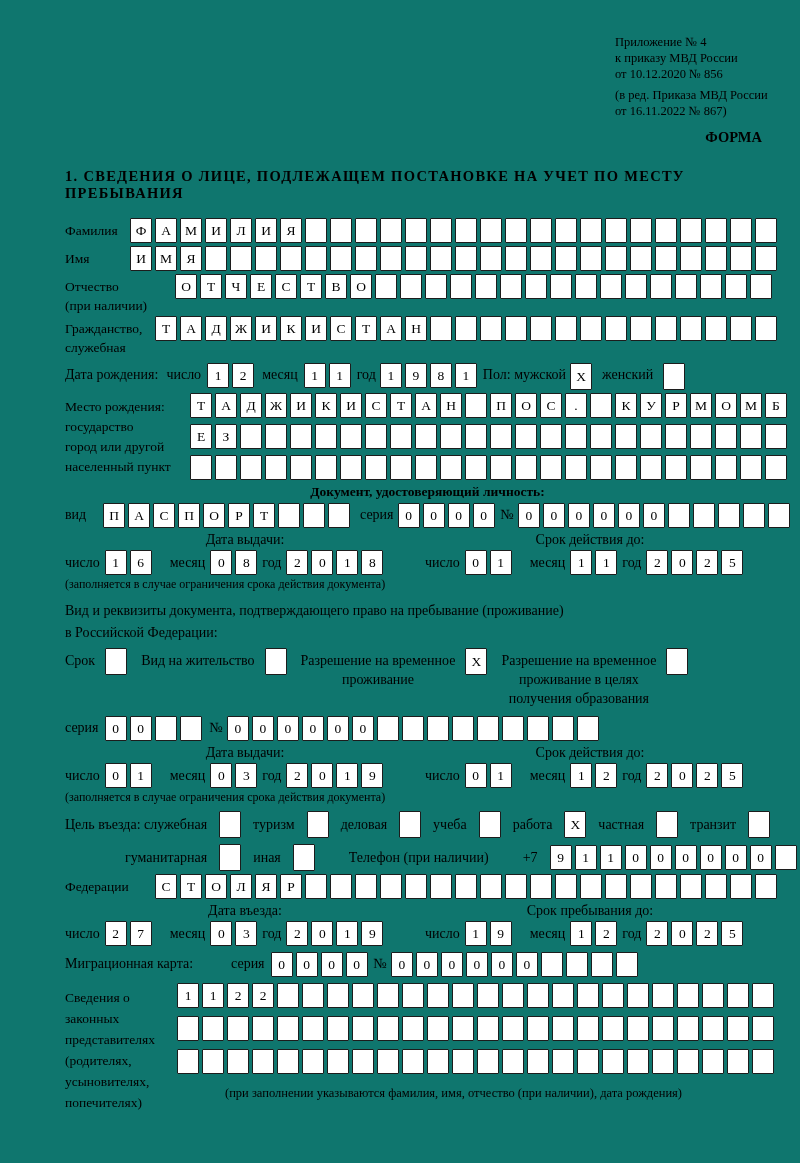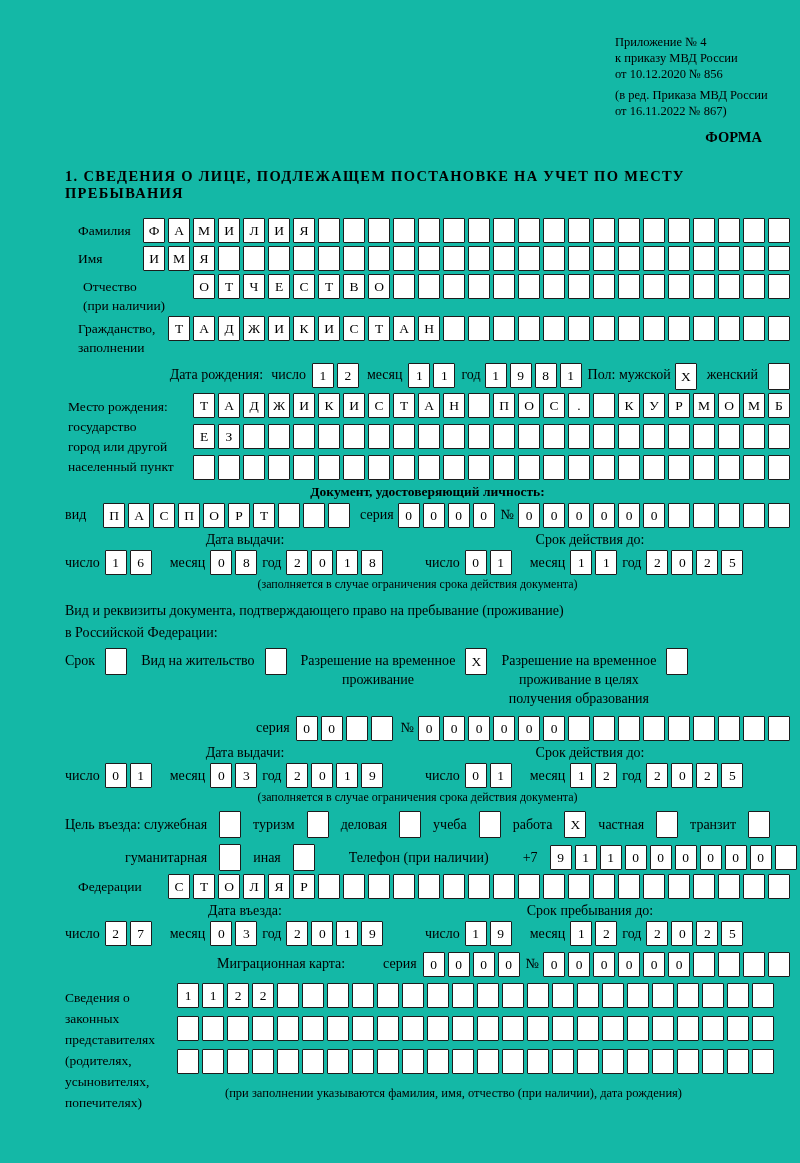--- a/index.html
+++ b/index.html
@@ -1,29 +1,29 @@
 <!DOCTYPE html>
 <html><head>
 <meta charset="utf-8">
 <style>
   * { box-sizing: border-box; }
   html,body { margin:0; padding:0; background:#ffffff; }
   .page {
-    width:800px; height:1163px; background:#14b8a6; color:#000;
+    width:800px; height:1163px; background:#0f766e; color:#000;
     font-family:"Liberation Serif", serif;
     position:relative; padding:34px 10px 10px 65px; overflow:hidden;
   }
   .annex { margin-left:550px; font-size:12.5px; line-height:16px; width:200px; }
   .annex .note { margin-top:5px; }
   .forma { text-align:right; padding-right:28px; font-weight:bold; font-size:14.5px; margin-top:10px; }
   .title { text-align:center; font-weight:bold; font-size:15.5px; line-height:22px; margin-top:10px; letter-spacing:0.2px; }
   .title .blank { display:inline-block; width:55px; border-bottom:2.2px solid #444; height:13px; margin-left:8px; }
   .section-heading { font-weight:bold; font-size:14.5px; margin-top:22px; letter-spacing:1.3px; }
 
-  .row { display:flex; align-items:flex-start; margin-top:4px;justify-content:flex-end; }
+  .row { display:flex; align-items:flex-start; margin-top:4px; }
   .lbl { font-size:13.5px; line-height:18.5px; padding-top:4px; flex-shrink:0; }
   .cells { display:flex; gap:3px; flex-wrap:nowrap; }
   .cell {
     width:22px; height:25px; border:1.6px solid #1c1c1c; border-radius:1px;
     display:flex; align-items:center; justify-content:center;
     font-size:13.5px; flex-shrink:0; background:#fff;
   }
   .cb { height:27px; }
   .inline-lbl { font-size:14px; padding-top:4px; white-space:nowrap; }
   .gap4 { width:4px; flex-shrink:0; } .gap6 { width:6px; flex-shrink:0; }
@@ -38,21 +38,21 @@
   .stack { display:flex; flex-direction:column; gap:6px; }
   .doc-heading { text-align:center; font-weight:bold; font-size:13.5px; margin-top:4px; }
 
   .dates { display:flex; margin-top:4px; }
   .dates-col { }
   .dates-col.left { width:360px; flex-shrink:0; }
   .dates-col.right { width:330px; flex-shrink:0; }
   .dates-head { font-size:14px; text-align:center; }
   .date-line { display:flex; align-items:center; gap:5px; margin-top:2px; }
   .date-line .inline-lbl { padding-top:0; }
-  .fineline { text-align:center; padding-right:20px; font-size:12px; margin-top:2px; }
+  .fineline { text-align:left; padding-right:20px; font-size:12px; margin-top:2px; }
 
   .plain { font-size:14px; line-height:22px; margin-top:8px; }
 
   .permit-row { display:flex; align-items:flex-start; margin-top:4px; gap:14px; }
   .opt { display:flex; align-items:flex-start; gap:10px; }
   .opt .txt { font-size:14px; text-align:center; line-height:19px; padding-top:3px; }
   .opt.single .txt { text-align:left; }
 
   .purpose-row { display:flex; align-items:center; gap:12px; margin-top:6px; flex-wrap:nowrap; }
   .purpose-row .inline-lbl { padding-top:0; }
@@ -173,21 +173,21 @@
         <span class="cell"></span>
         <span class="cell"></span>
         <span class="cell"></span>
         <span class="cell"></span>
       </div>
   </div>
 
   <div class="row mt0">
     <div class="lbl w90">
       <div>Гражданство,</div>
-      <div>заполнении</div>
+      <div>служебная</div>
     </div>
     <div class="cells">
         <span class="cell">Т</span>
         <span class="cell">А</span>
         <span class="cell">Д</span>
         <span class="cell">Ж</span>
         <span class="cell">И</span>
         <span class="cell">К</span>
         <span class="cell">И</span>
         <span class="cell">С</span>

